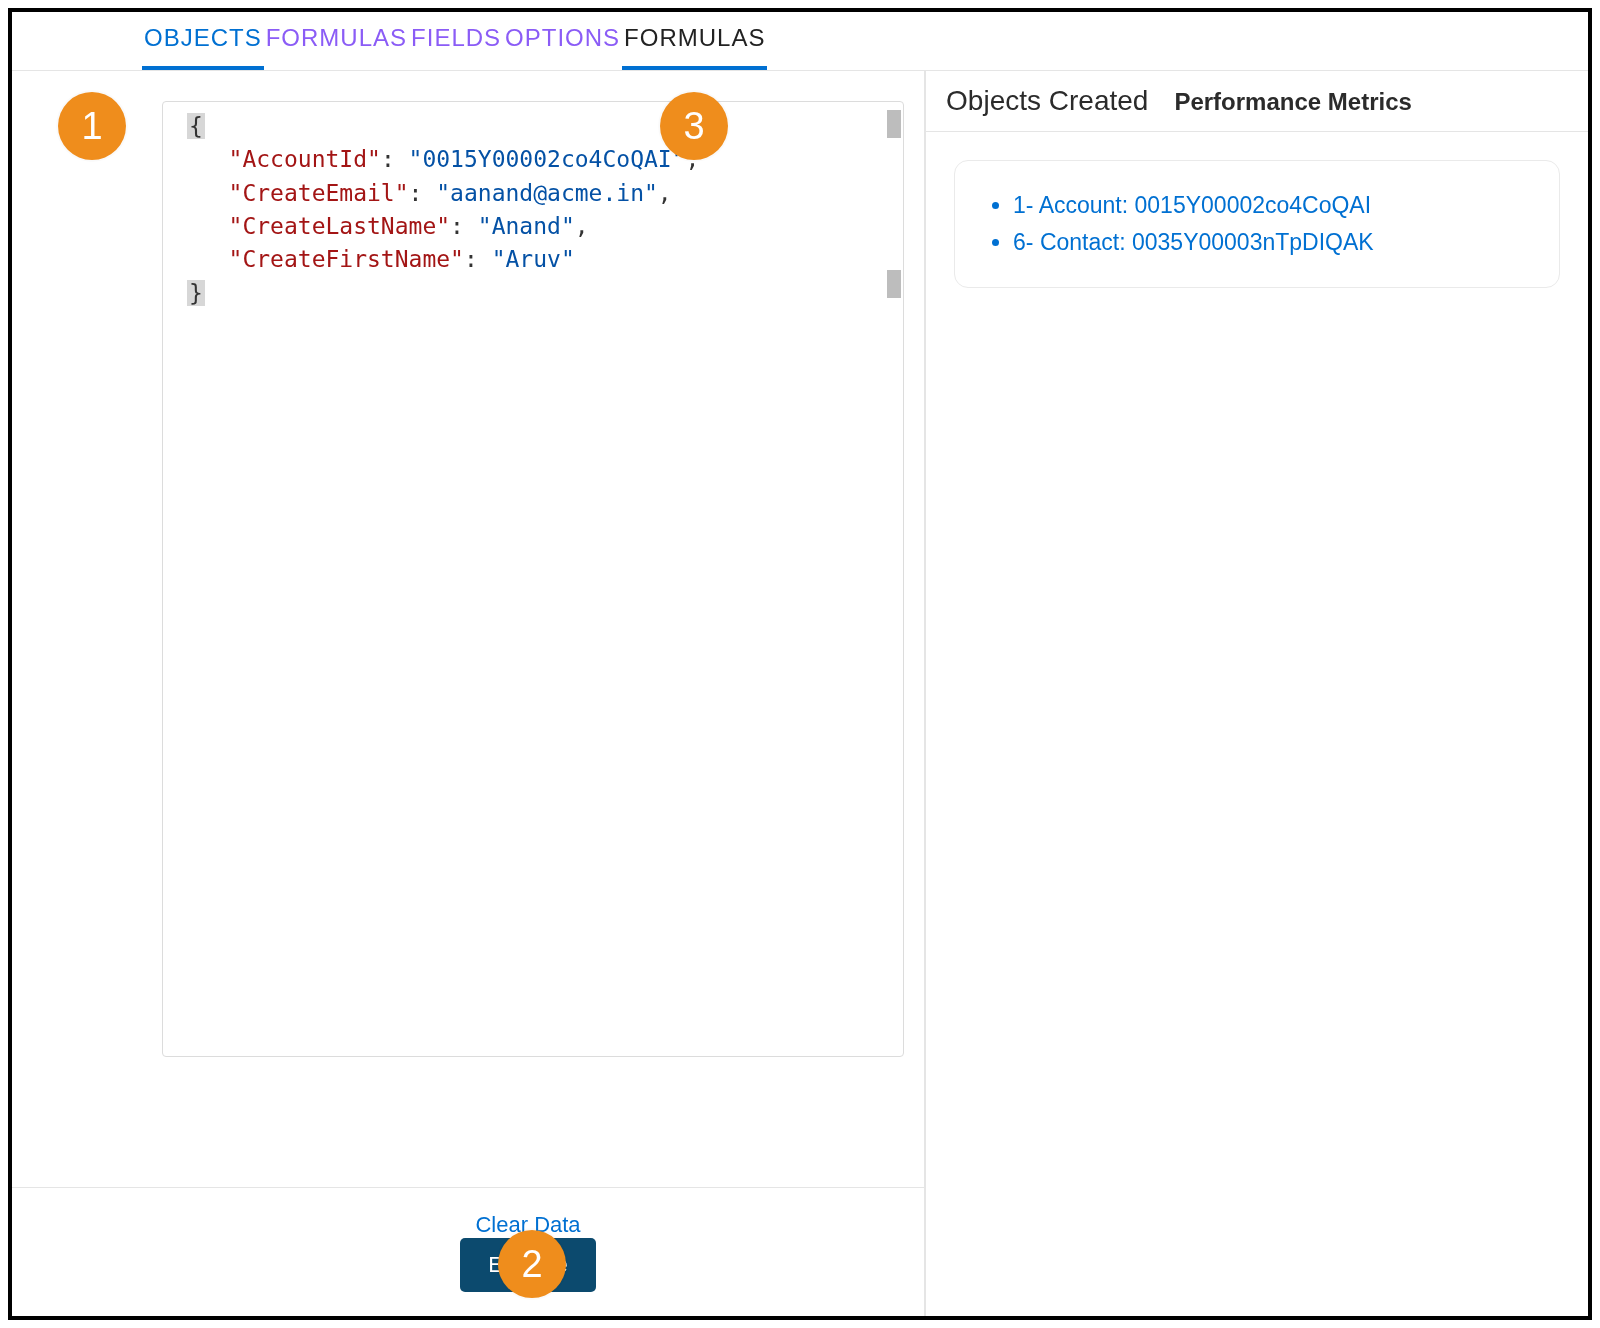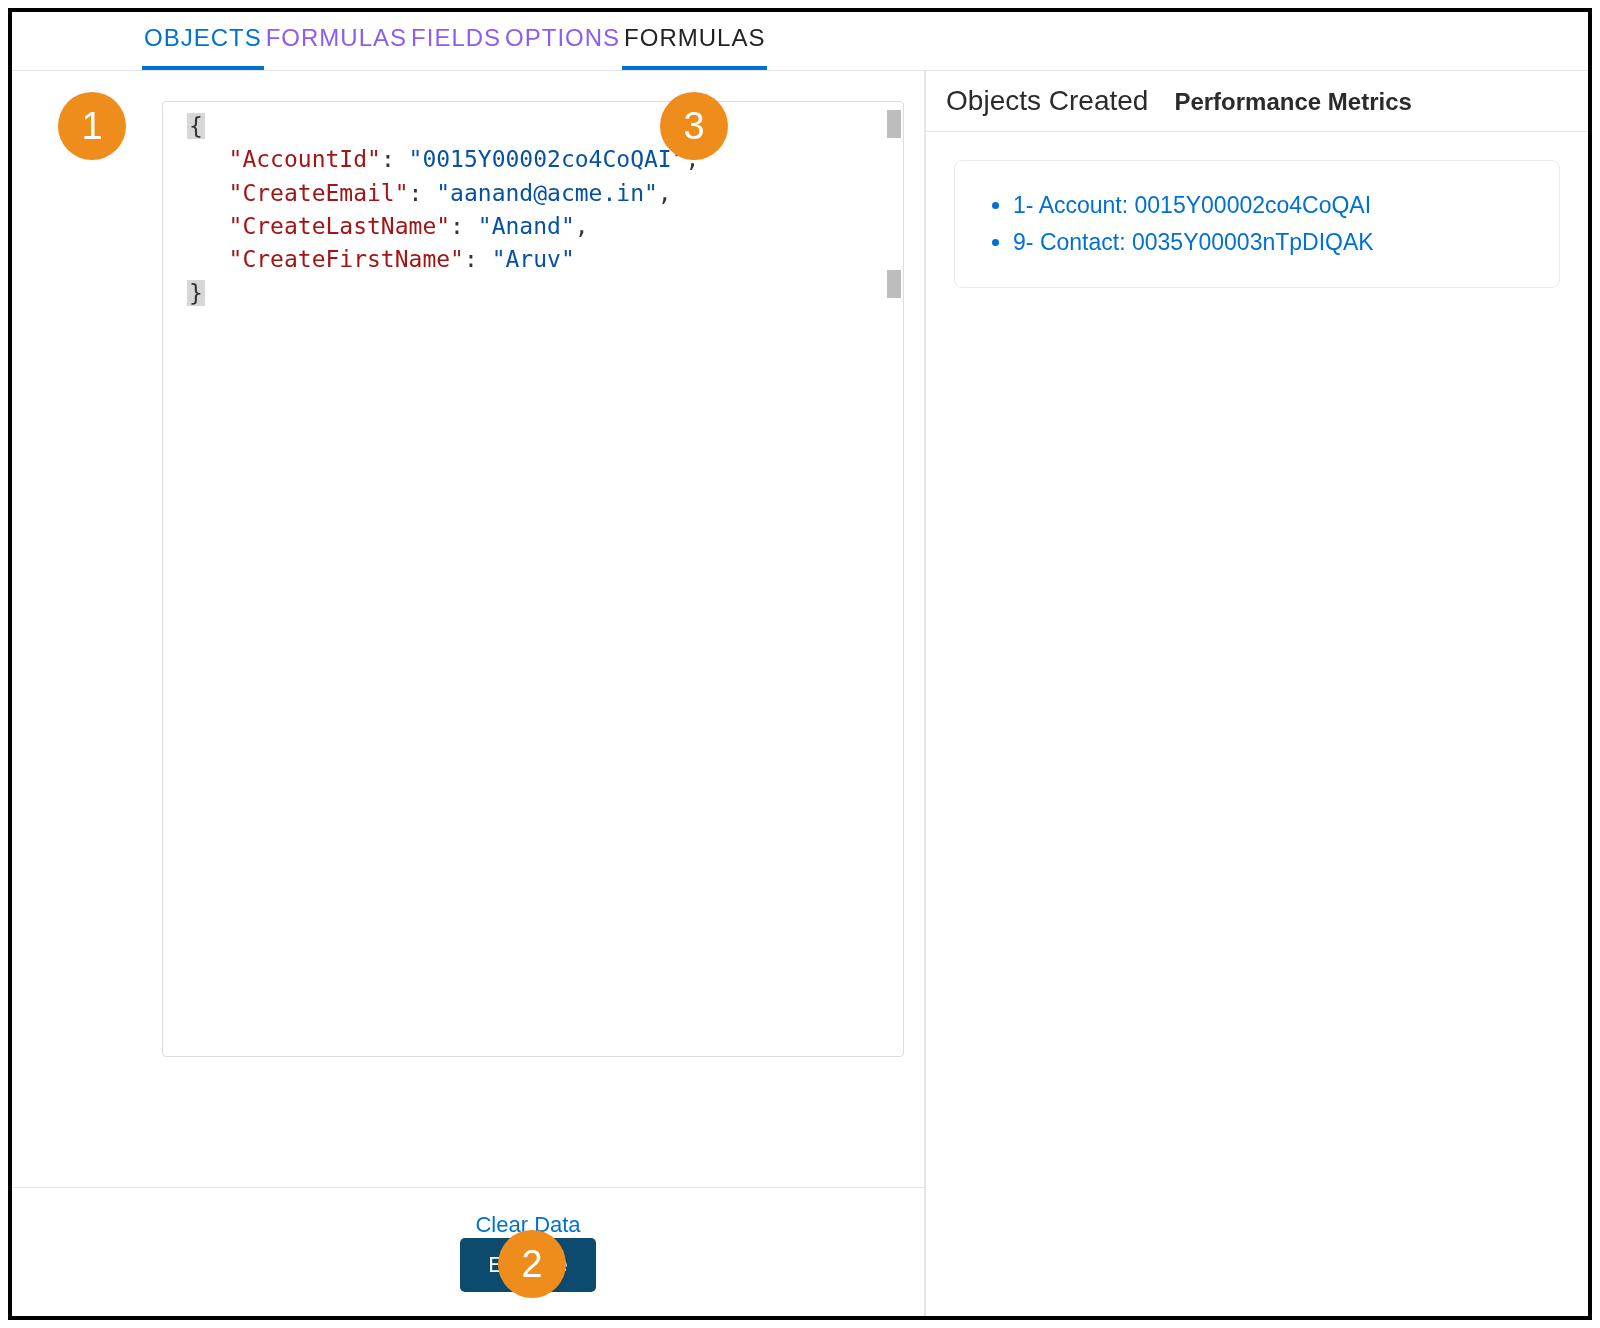--- a/index.html
+++ b/index.html
@@ -146,21 +146,21 @@
     font-size: 22px;
     cursor: pointer;
   }
 
   
   .results {
     padding: 28px 28px;
   }
   .results-box {
     border: 1px solid #eaeaea;
-    border-radius: 8px;
+    border-radius: 14px;
     padding: 26px 30px;
   }
   .results-box ul { list-style: disc; padding-left: 28px; }
   .results-box li {
     color: #0070d2;
     font-size: 23px;
     line-height: 1.6;
     cursor: pointer;
   }
 
@@ -226,20 +226,20 @@
       <div class="pane-header">
         <div class="sub-toggle">
           <span class="primary">Objects Created</span>
           <span class="secondary">Performance Metrics</span>
         </div>
       </div>
       <div class="results">
         <div class="results-box">
           <ul>
             <li>1- Account: 0015Y00002co4CoQAI</li>
-            <li>9- Contact: 0035Y00003nTpDIQAK</li>
+            <li>6- Contact: 0035Y00003nTpDIQAK</li>
           </ul>
         </div>
       </div>
     </div>
 
   </div>
 </div>
 
 </body></html>

